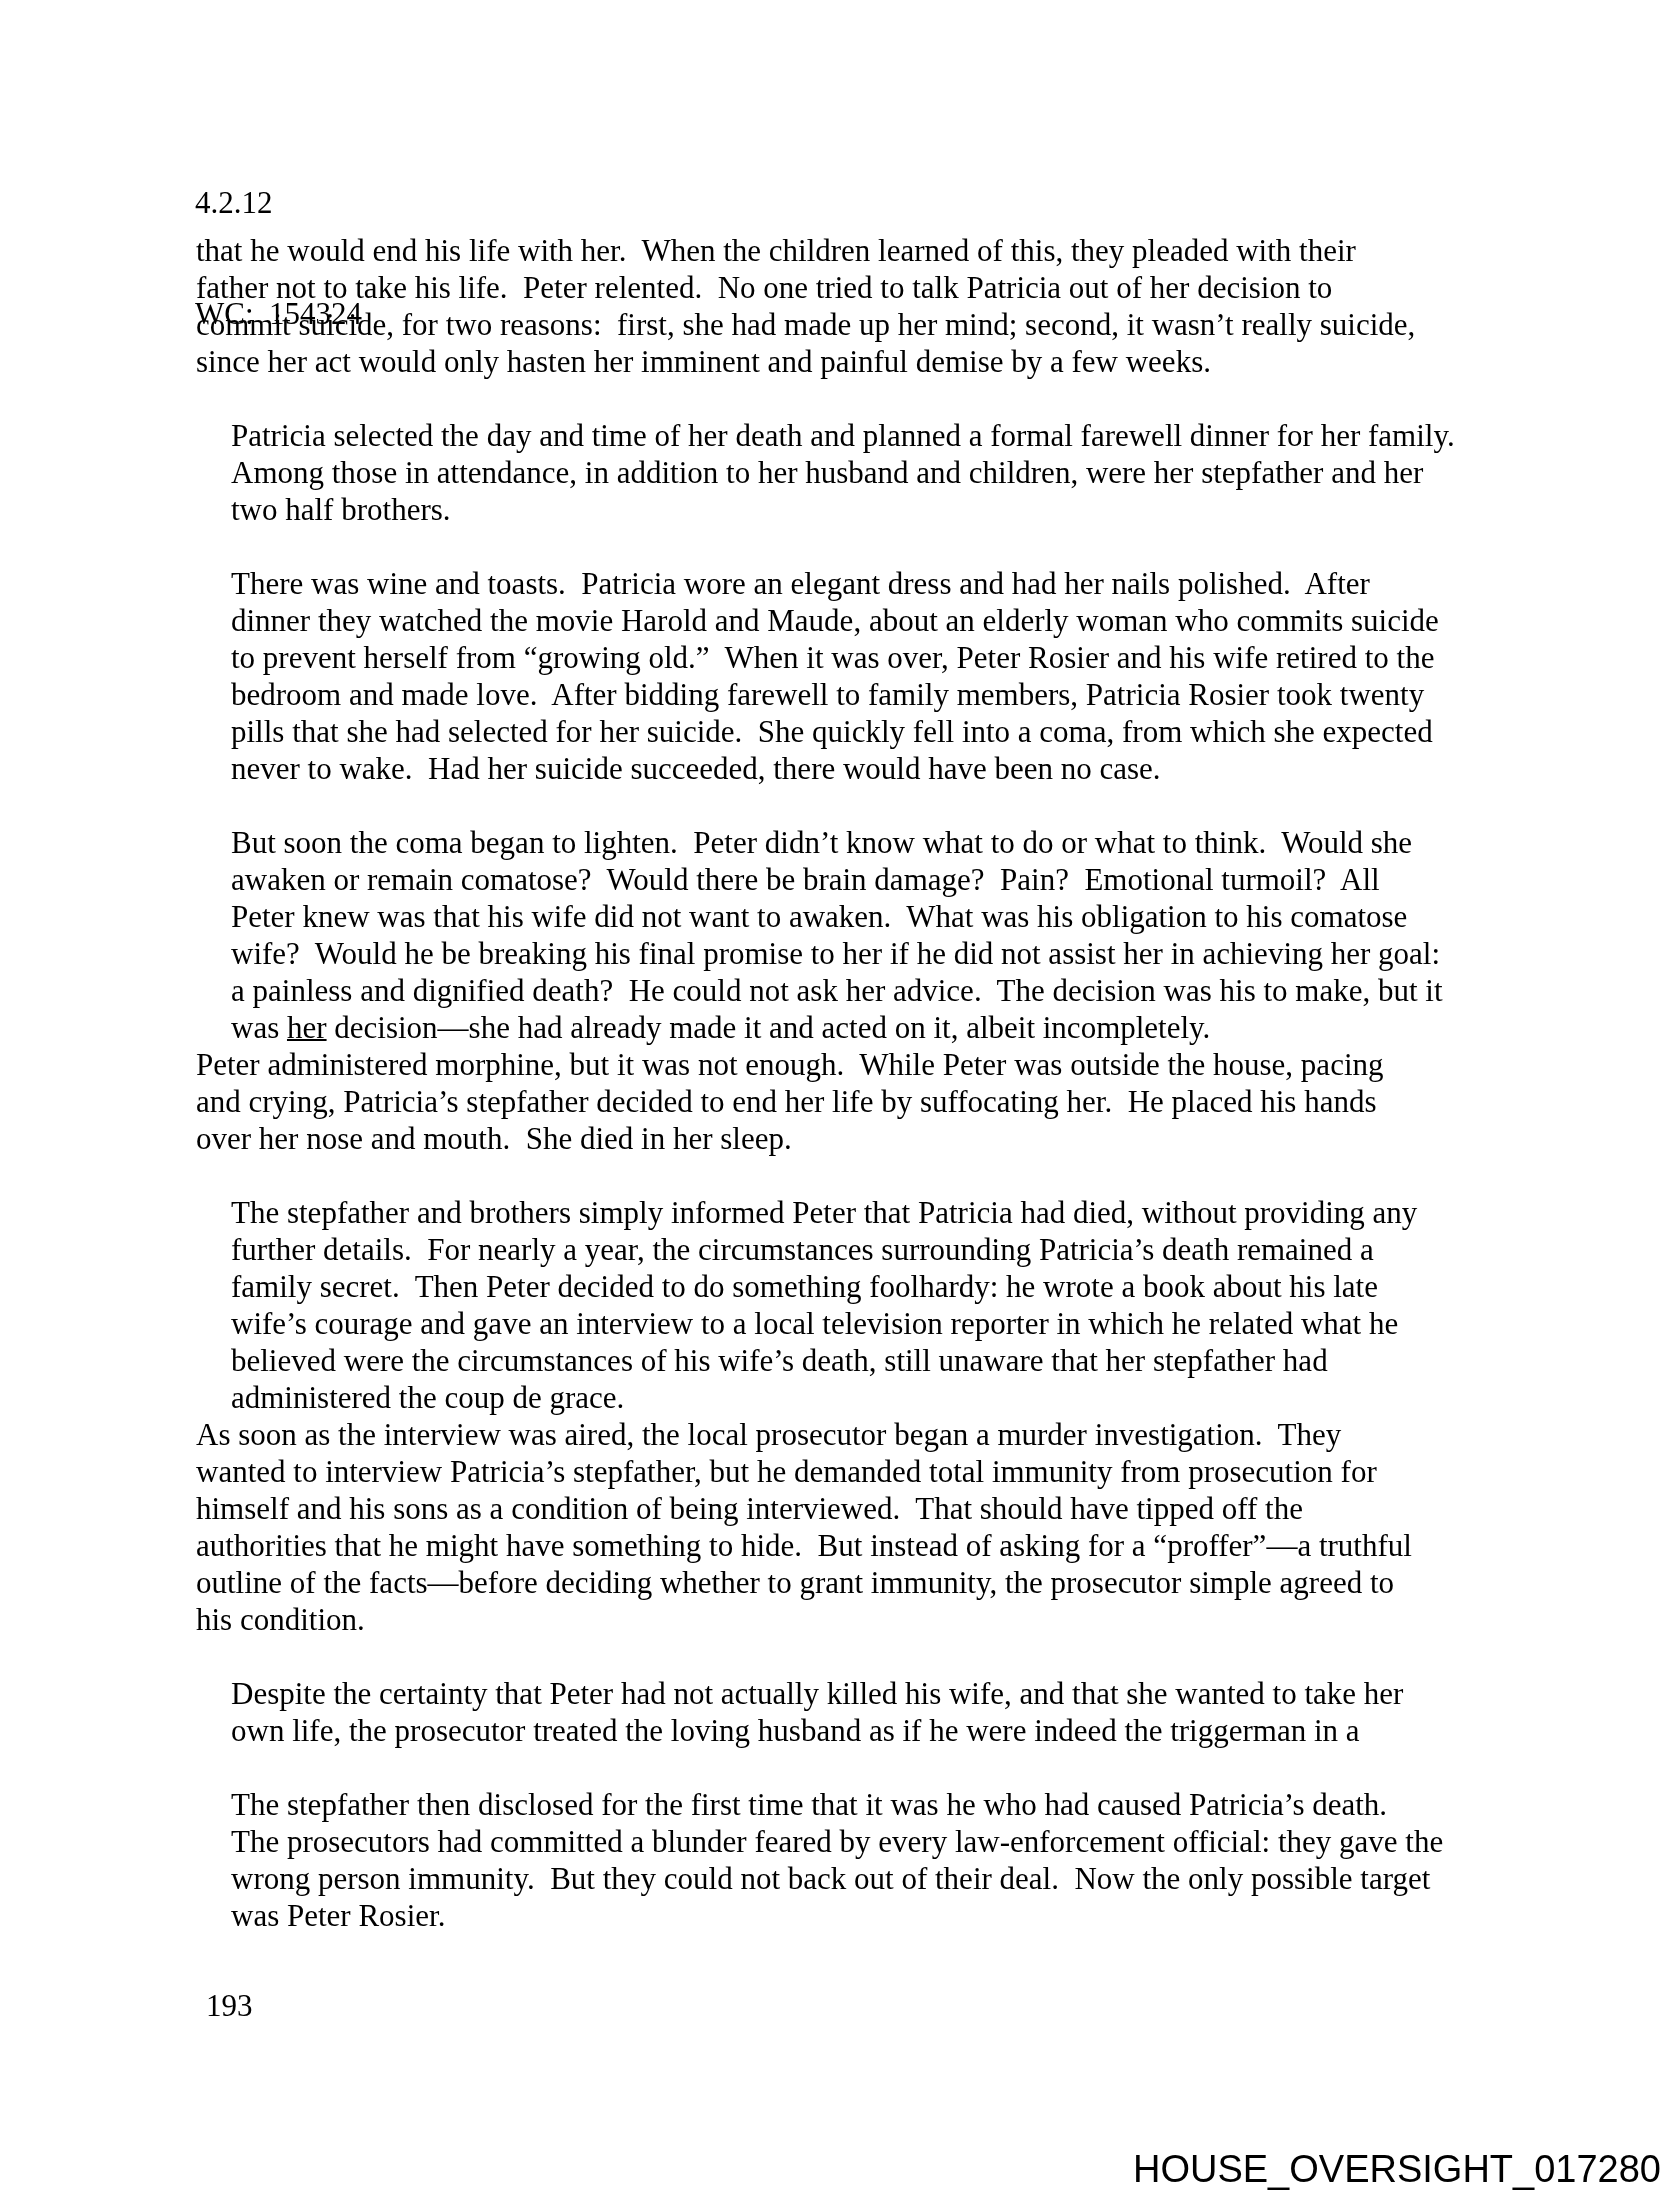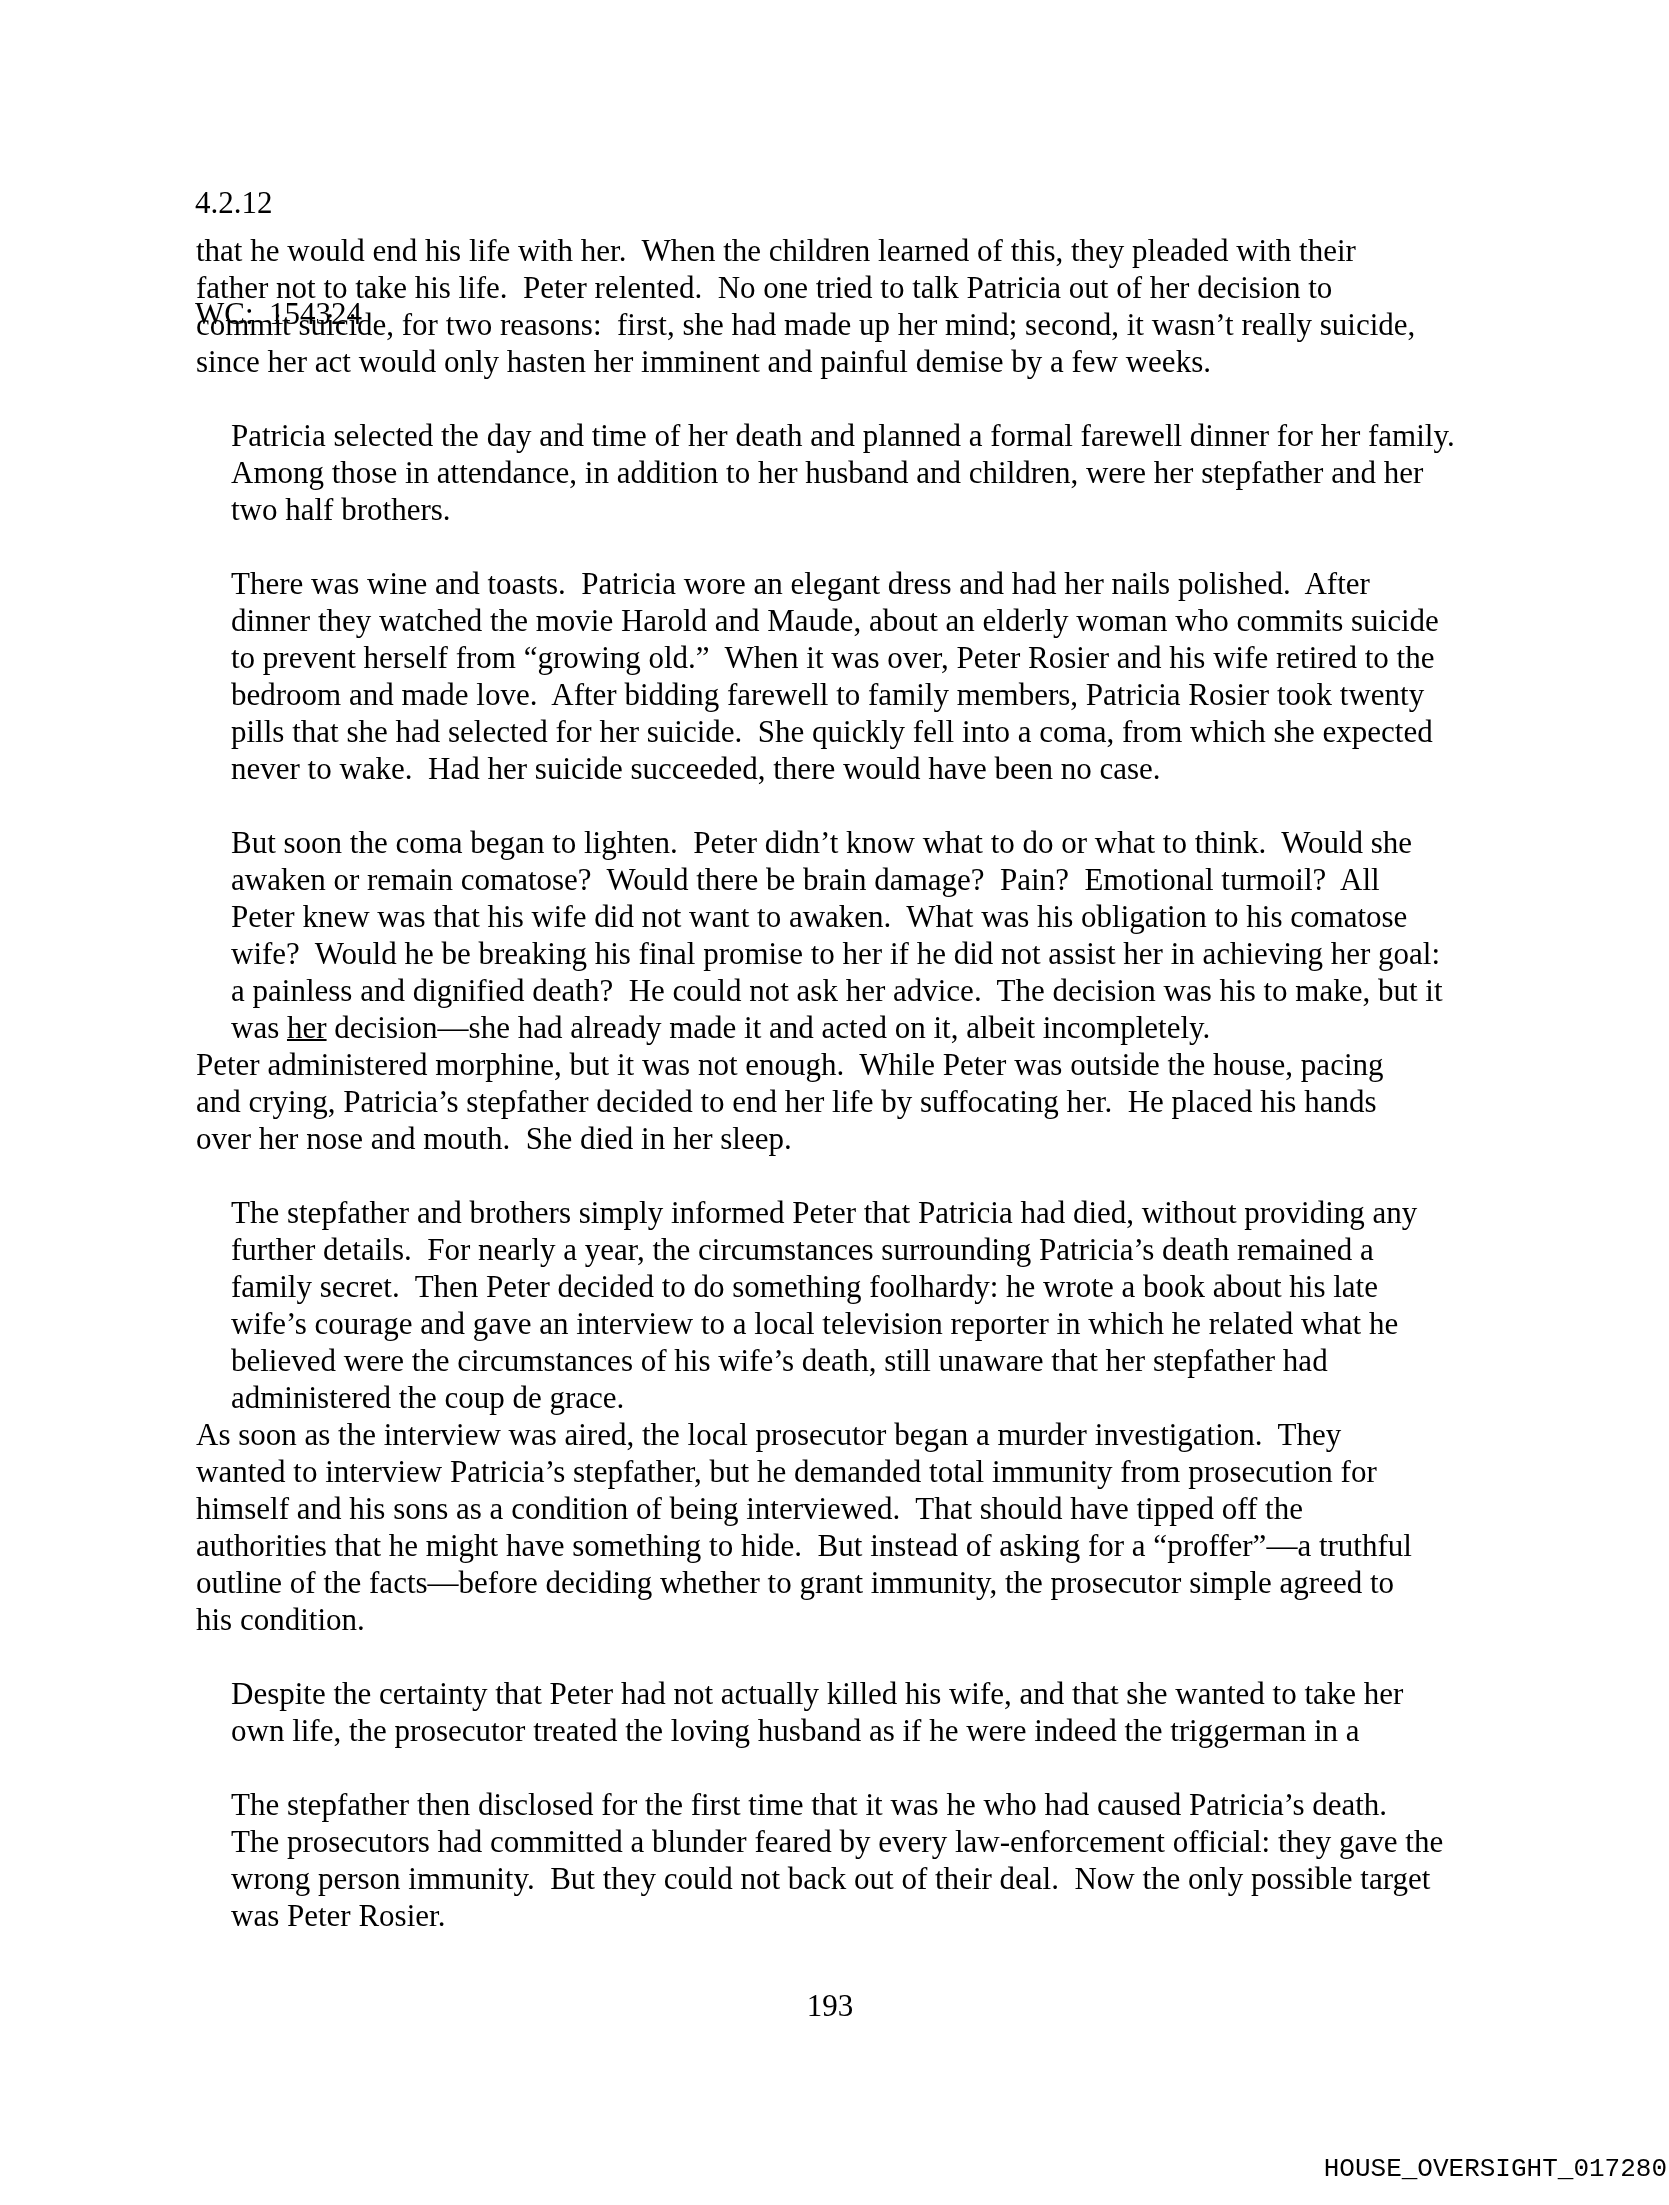--- a/index.html
+++ b/index.html
@@ -39,33 +39,32 @@
   .para.gap {
     margin-top: 37px;
     margin-left: 35px;
   }
   .para u {
     text-decoration: underline;
     text-decoration-thickness: 2px;
   }
   .page-number {
     position: absolute;
-    left: 192px;
+    left: 206px;
     top: 1987px;
     width: 1276px;
-    text-align: center;
     font-size: 31px;
     line-height: 37px;
   }
   .bates-stamp {
     position: absolute;
     top: 2152px;
-    right: 2px;
-    font-family: Liberation Mono, monospace;
-    font-size: 26px;
+    right: 8px;
+    font-family: Liberation Sans, sans-serif;
+    font-size: 38px;
     line-height: 35px;
     white-space: pre;
   }
 </style>
 </head>
 <body>
 
 <div class="page">
   <div class="doc-header">
     <div>4.2.12</div>

